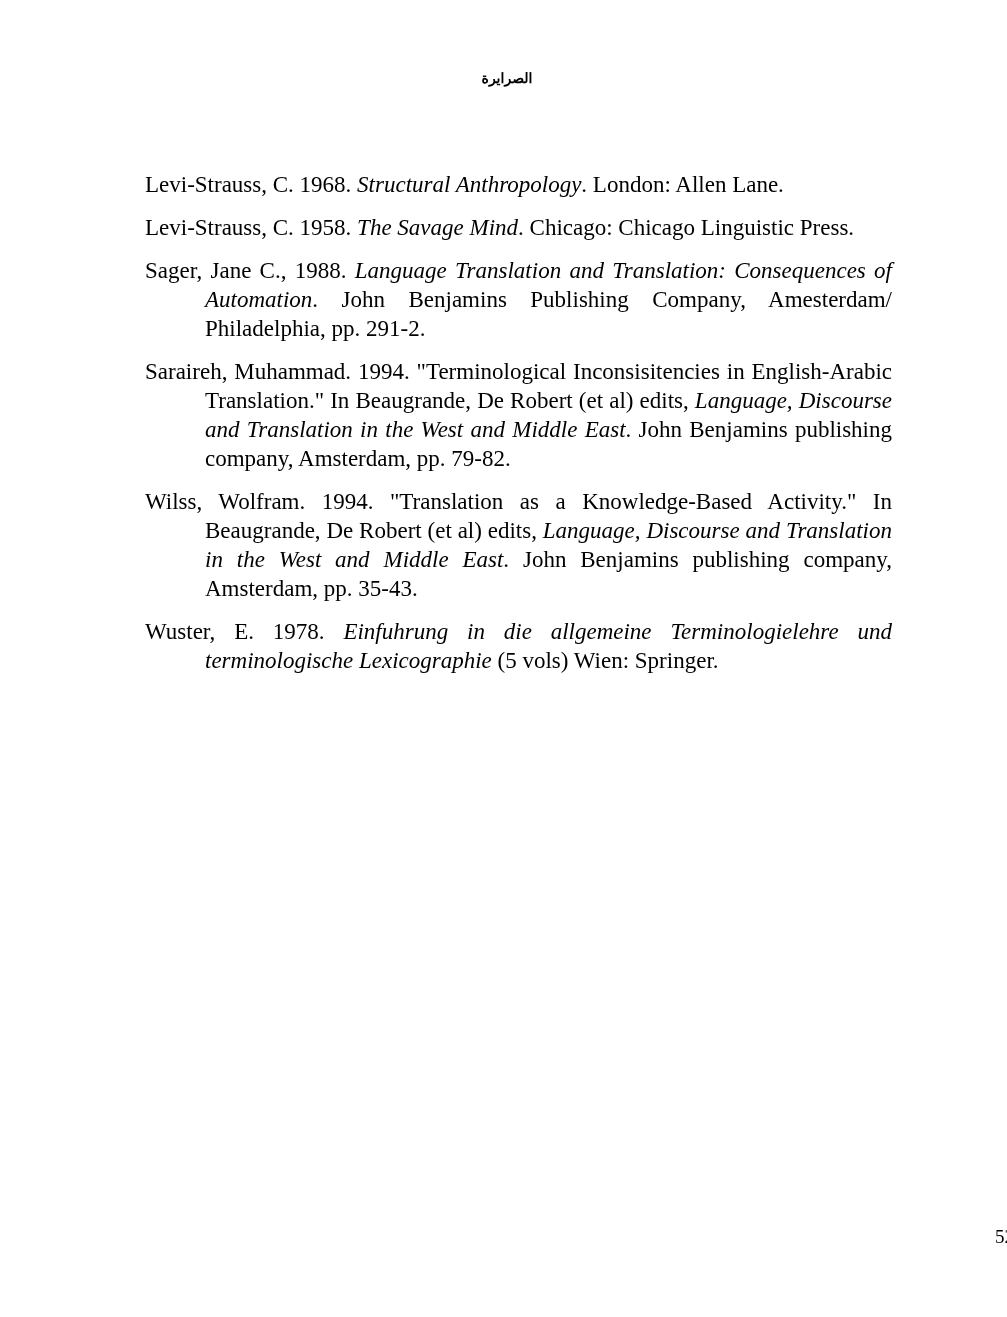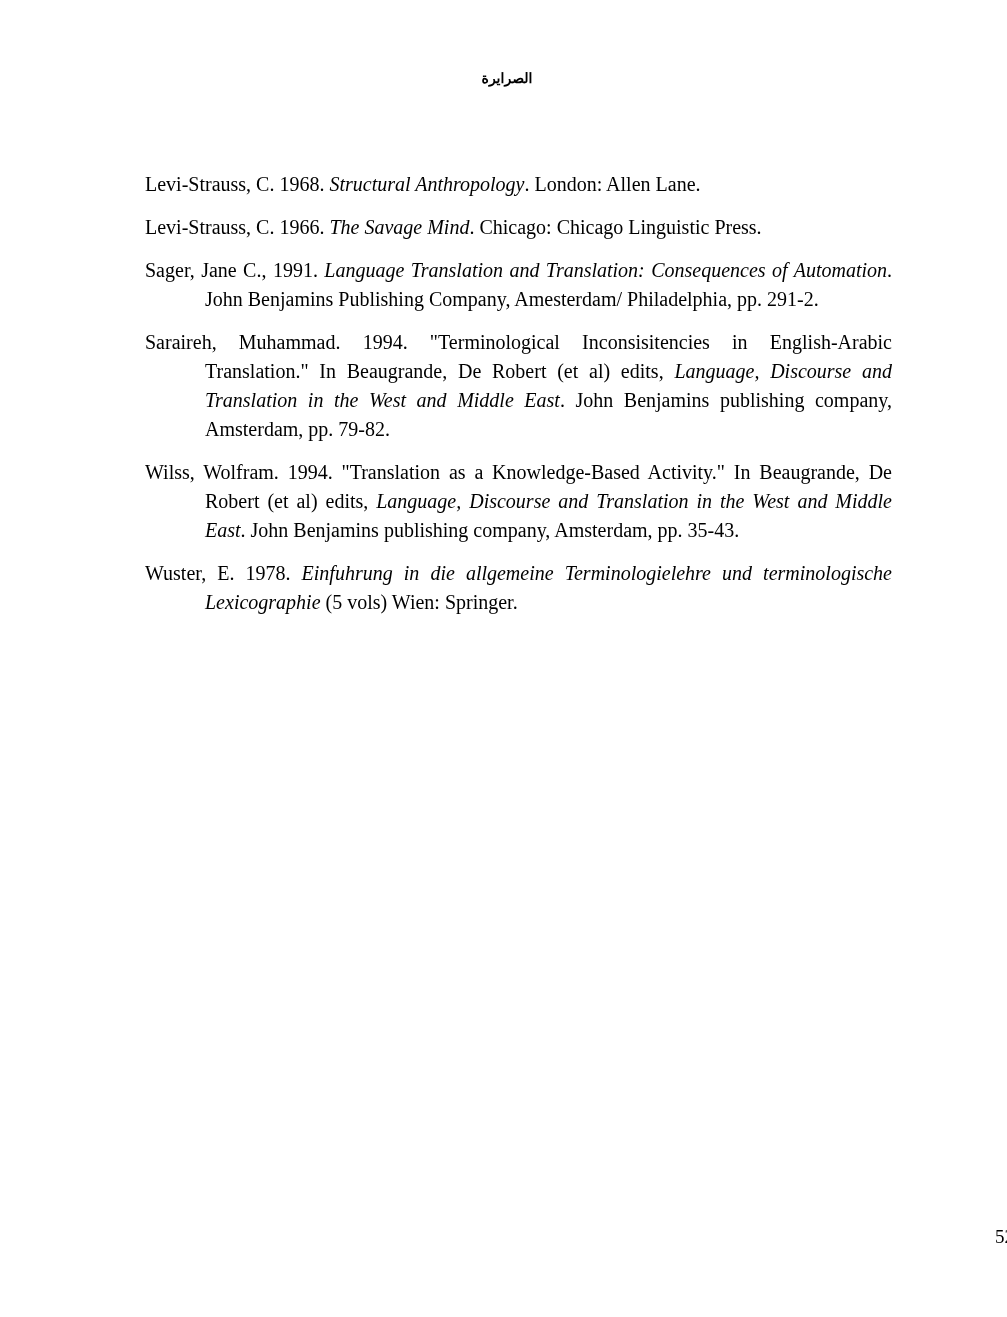--- a/index.html
+++ b/index.html
@@ -31,21 +31,21 @@
     position: absolute;
     top: 170px;
     left: 145px;
     width: 747px;
   }
   .reference {
     margin: 0 0 14px 0;
     padding-left: 60px;
     text-indent: -60px;
     text-align: justify;
-    font-size: 20px;
+    font-size: 23px;
     line-height: 29px;
   }
   .reference span.italic {
     font-style: italic;
   }
   .page-number {
     position: absolute;
     top: 1226px;
     left: 0;
     right: 0;
@@ -54,21 +54,21 @@
   }
 </style>
 </head>
 <body>
 
 <div class="page">
   <div class="header-arabic">الصرايرة</div>
 
   <div class="content">
       <p class="reference"><span>Levi-Strauss, C. 1968. </span><span class="italic">Structural Anthropology</span><span>. London: Allen Lane.</span></p>
-      <p class="reference"><span>Levi-Strauss, C. 1966. </span><span class="italic">The Savage Mind</span><span>. Chicago: Chicago Linguistic Press.</span></p>
-      <p class="reference"><span>Sager, Jane C., 1991. </span><span class="italic">Language Translation and Translation: Consequences of Automation</span><span>. John Benjamins Publishing Company, Amesterdam/ Philadelphia, pp. 291-2.</span></p>
+      <p class="reference"><span>Levi-Strauss, C. 1958. </span><span class="italic">The Savage Mind</span><span>. Chicago: Chicago Linguistic Press.</span></p>
+      <p class="reference"><span>Sager, Jane C., 1988. </span><span class="italic">Language Translation and Translation: Consequences of Automation</span><span>. John Benjamins Publishing Company, Amesterdam/ Philadelphia, pp. 291-2.</span></p>
       <p class="reference"><span>Saraireh, Muhammad. 1994. "Terminological Inconsisitencies in English-Arabic Translation." In Beaugrande, De Robert (et al) edits, </span><span class="italic">Language, Discourse and Translation in the West and Middle East</span><span>. John Benjamins publishing company, Amsterdam, pp. 79-82.</span></p>
       <p class="reference"><span>Wilss, Wolfram. 1994. "Translation as a Knowledge-Based Activity." In Beaugrande, De Robert (et al) edits, </span><span class="italic">Language, Discourse and Translation in the West and Middle East</span><span>. John Benjamins publishing company, Amsterdam, pp. 35-43.</span></p>
       <p class="reference"><span>Wuster, E. 1978. </span><span class="italic">Einfuhrung in die allgemeine Terminologielehre und terminologische Lexicographie</span><span> (5 vols) Wien: Springer.</span></p>
     </div>
 
   <div class="page-number">52</div>
 </div>
 
 </body></html>

